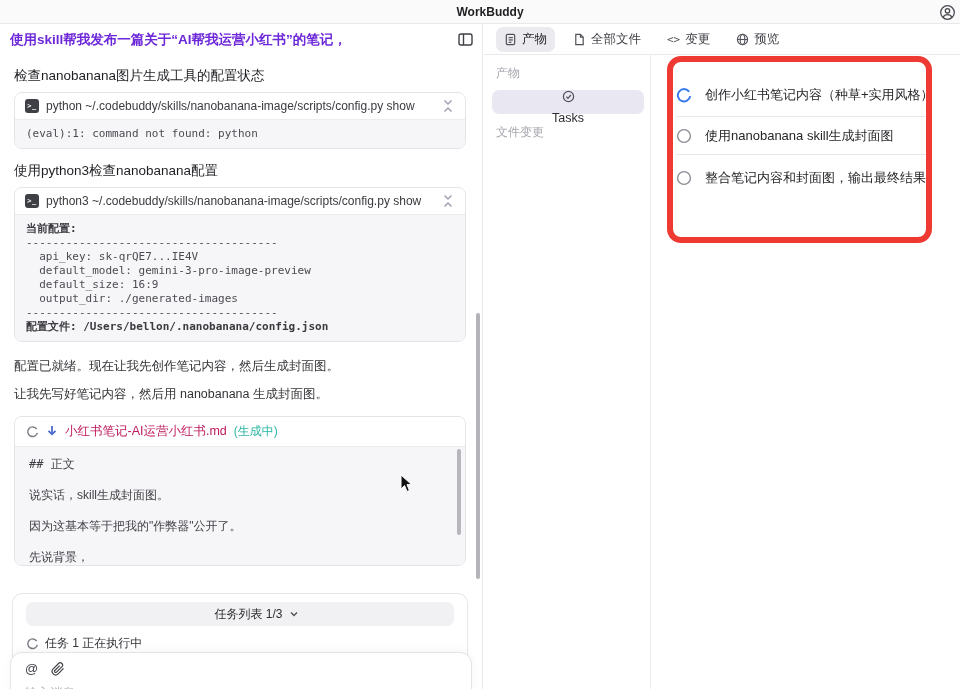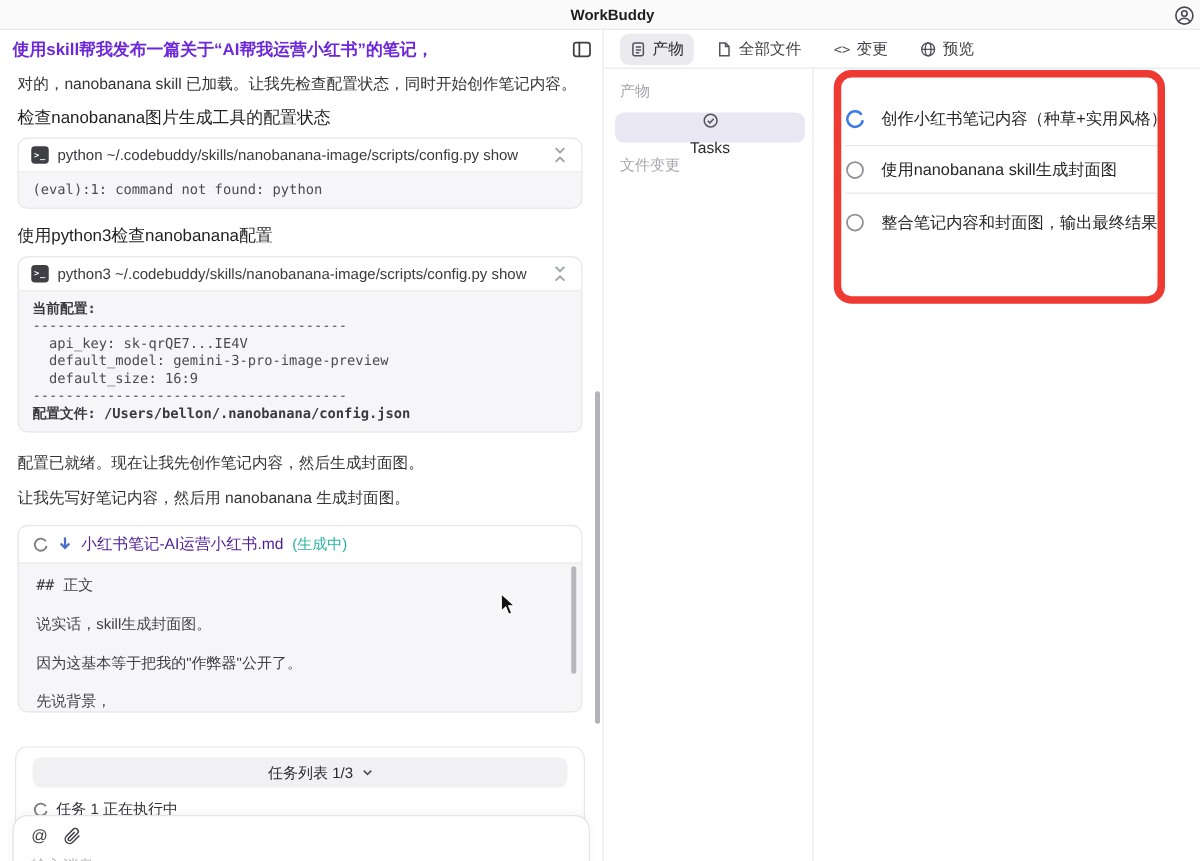--- a/index.html
+++ b/index.html
@@ -42,21 +42,21 @@
   .oline.bold { font-weight:700; color:#3a3a40; }
 
   .codeblock.second { margin-top:8px; }
   .step.second { margin-top:13px; }
   .msg.ready { margin-top:16px; }
   .msg.plan { margin-top:12px; }
 
   
   .filecard { margin-top:14px; border:1px solid #e4e4e8; border-radius:8px; overflow:hidden; }
   .file-header { display:flex; align-items:center; gap:7px; padding:6px 11px; background:#fff; }
-  .file-name { font-size:12.5px; color:#4c1d95; }
+  .file-name { font-size:12.5px; color:#be185d; }
   .file-status { font-size:12px; color:#2ab5a3; }
   .file-body { position:relative; background:#f6f6f8; border-top:1px solid #ececef;
     height:119px; overflow:hidden; padding:10px 14px; }
   .fline { font-size:12px; line-height:14px; color:#3f3f46; margin-bottom:17px;
     font-family:"Liberation Sans","DejaVu Sans",sans-serif; }
   .fline.mono { font-family:"DejaVu Sans Mono",monospace; }
   .inner-scrollbar { position:absolute; right:4px; top:2px; width:4px; height:86px;
     background:#b6b6bc; border-radius:2px; }
 
   
@@ -137,21 +137,20 @@
       <h1>使用skill帮我发布一篇关于“AI帮我运营小红书”的笔记，</h1>
       <span class="panel-toggle">
         <svg viewBox="0 0 17 17" fill="none" stroke="#3f3f46" stroke-width="1.4">
           <rect x="2" y="3" width="13" height="11" rx="2"></rect>
             <line x1="6.5" y1="3" x2="6.5" y2="14"></line>
         </svg>
       </span>
     </div>
 
     <div class="chat-body">
-      <p class="msg">对的，nanobanana skill 已加载。让我先检查配置状态，同时开始创作笔记内容。</p>
       <p class="step">检查nanobanana图片生成工具的配置状态</p>
 
       <div class="codeblock">
         <div class="code-header">
           <span class="term-icon">&gt;_</span>
           <span class="cmd">python ~/.codebuddy/skills/nanobanana-image/scripts/config.py show</span>
           <span class="collapse-btn">
             <svg viewBox="0 0 14 14" fill="none" stroke="currentColor" stroke-width="1.5">
               <polyline points="3.5,1.5 7,5 10.5,1.5"></polyline>
                 <polyline points="3.5,12.5 7,9 10.5,12.5"></polyline>
@@ -175,20 +174,21 @@
                 <polyline points="3.5,12.5 7,9 10.5,12.5"></polyline>
             </svg>
           </span>
         </div>
         <div class="code-output">
           <div class="oline bold">当前配置:</div>
           <div class="oline">--------------------------------------</div>
           <div class="oline">  api_key: sk-qrQE7...IE4V</div>
           <div class="oline">  default_model: gemini-3-pro-image-preview</div>
           <div class="oline">  default_size: 16:9</div>
+          <div class="oline">  output_dir: ./generated-images</div>
           <div class="oline">--------------------------------------</div>
           <div class="oline bold">配置文件: /Users/bellon/.nanobanana/config.json</div>
         </div>
       </div>
 
       <p class="msg ready">配置已就绪。现在让我先创作笔记内容，然后生成封面图。</p>
       <p class="msg plan">让我先写好笔记内容，然后用 nanobanana 生成封面图。</p>
 
       <div class="filecard">
         <div class="file-header">

